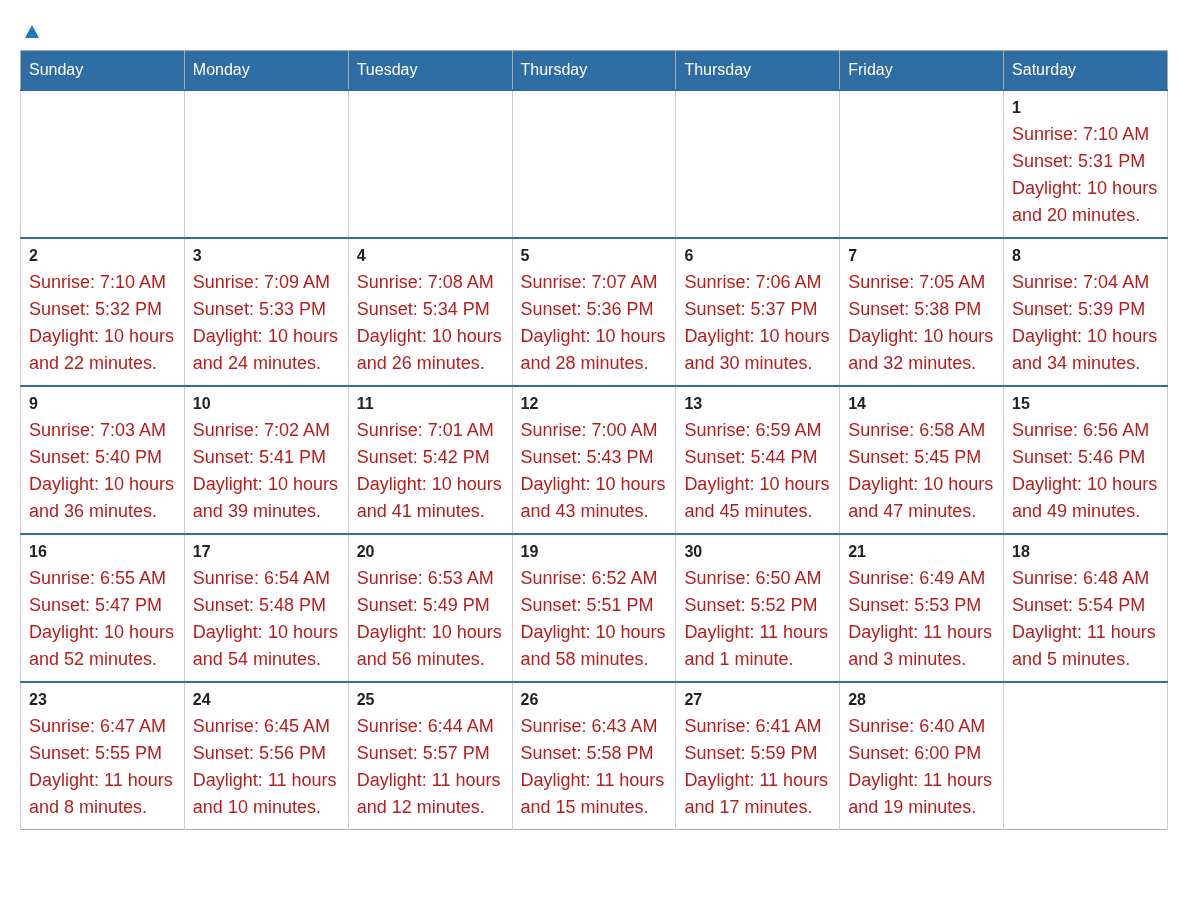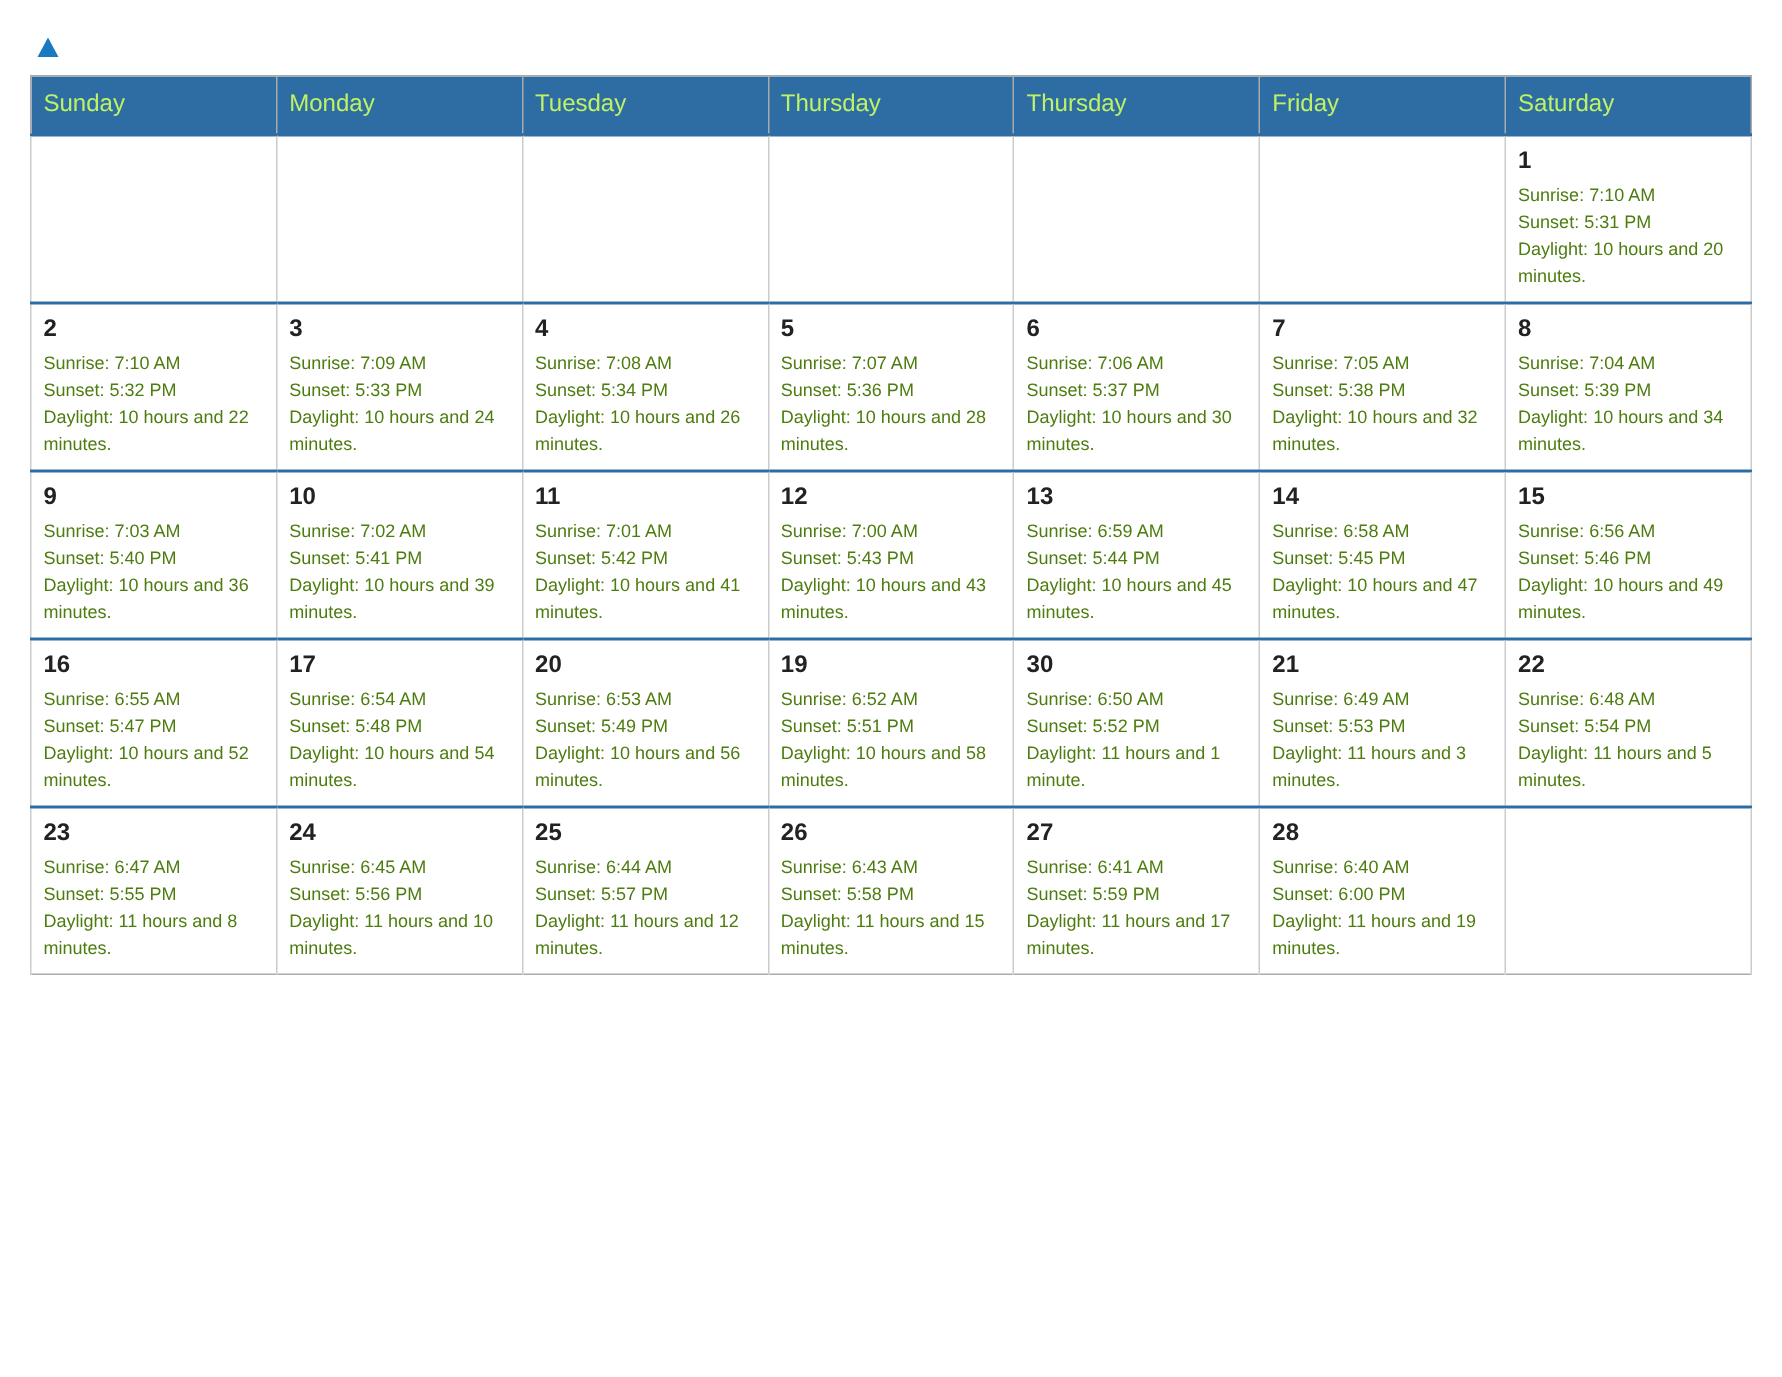--- a/index.html
+++ b/index.html
@@ -40,21 +40,21 @@
       color: #444;
       margin-top: 4px;
     }
     .calendar {
       width: 100%;
       border-collapse: collapse;
       border: 1px solid #aaa;
     }
     .calendar th {
       background-color: #2e6da4;
-      color: #bef264;
+      color: #ffffff;
       padding: 10px 8px;
       text-align: left;
       font-size: 16px;
       font-weight: normal;
       border: 1px solid #aaa;
     }
     .calendar td {
       vertical-align: top;
       padding: 8px;
       border: 1px solid #ccc;
@@ -64,22 +64,22 @@
       color: #333;
     }
     .day-number {
       font-size: 16px;
       font-weight: bold;
       color: #222;
       margin-bottom: 4px;
       display: block;
     }
     .day-info {
-      font-size: 12px;
-      color: #4d7c0f;
+      font-size: 18px;
+      color: #b91c1c;
       line-height: 1.5;
     }
     .empty-cell {
       background: #fafafa;
     }
     tr:nth-child(odd) td { background: #fff; }
     tr:nth-child(even) td { background: #fff; }
     .calendar tbody tr td { border-top: 2px solid #2e6da4; border-bottom: none; }
     .calendar tbody tr:not(:last-child) td { border-bottom: 1px solid #ccc; }
   </style>
@@ -208,21 +208,21 @@
         </td>
         <td>
           <span class="day-number">30</span>
           <div class="day-info">Sunrise: 6:50 AM<br>Sunset: 5:52 PM<br>Daylight: 11 hours and 1 minute.</div>
         </td>
         <td>
           <span class="day-number">21</span>
           <div class="day-info">Sunrise: 6:49 AM<br>Sunset: 5:53 PM<br>Daylight: 11 hours and 3 minutes.</div>
         </td>
         <td>
-          <span class="day-number">22</span>
+          <span class="day-number">18</span>
           <div class="day-info">Sunrise: 6:48 AM<br>Sunset: 5:54 PM<br>Daylight: 11 hours and 5 minutes.</div>
         </td>
       </tr>
       <tr>
         <td>
           <span class="day-number">23</span>
           <div class="day-info">Sunrise: 6:47 AM<br>Sunset: 5:55 PM<br>Daylight: 11 hours and 8 minutes.</div>
         </td>
         <td>
           <span class="day-number">24</span>

